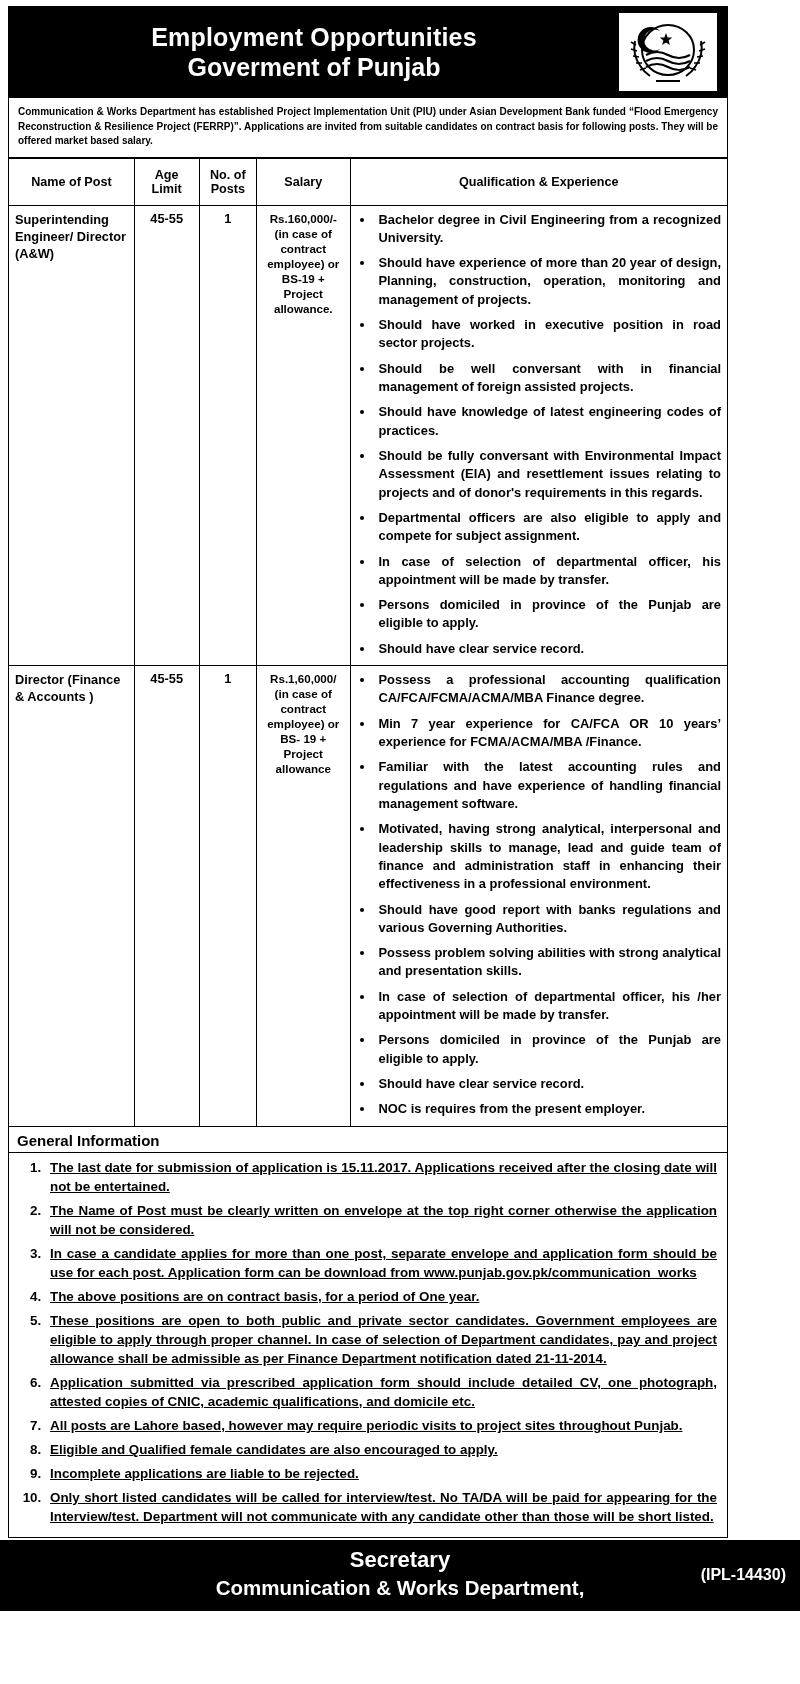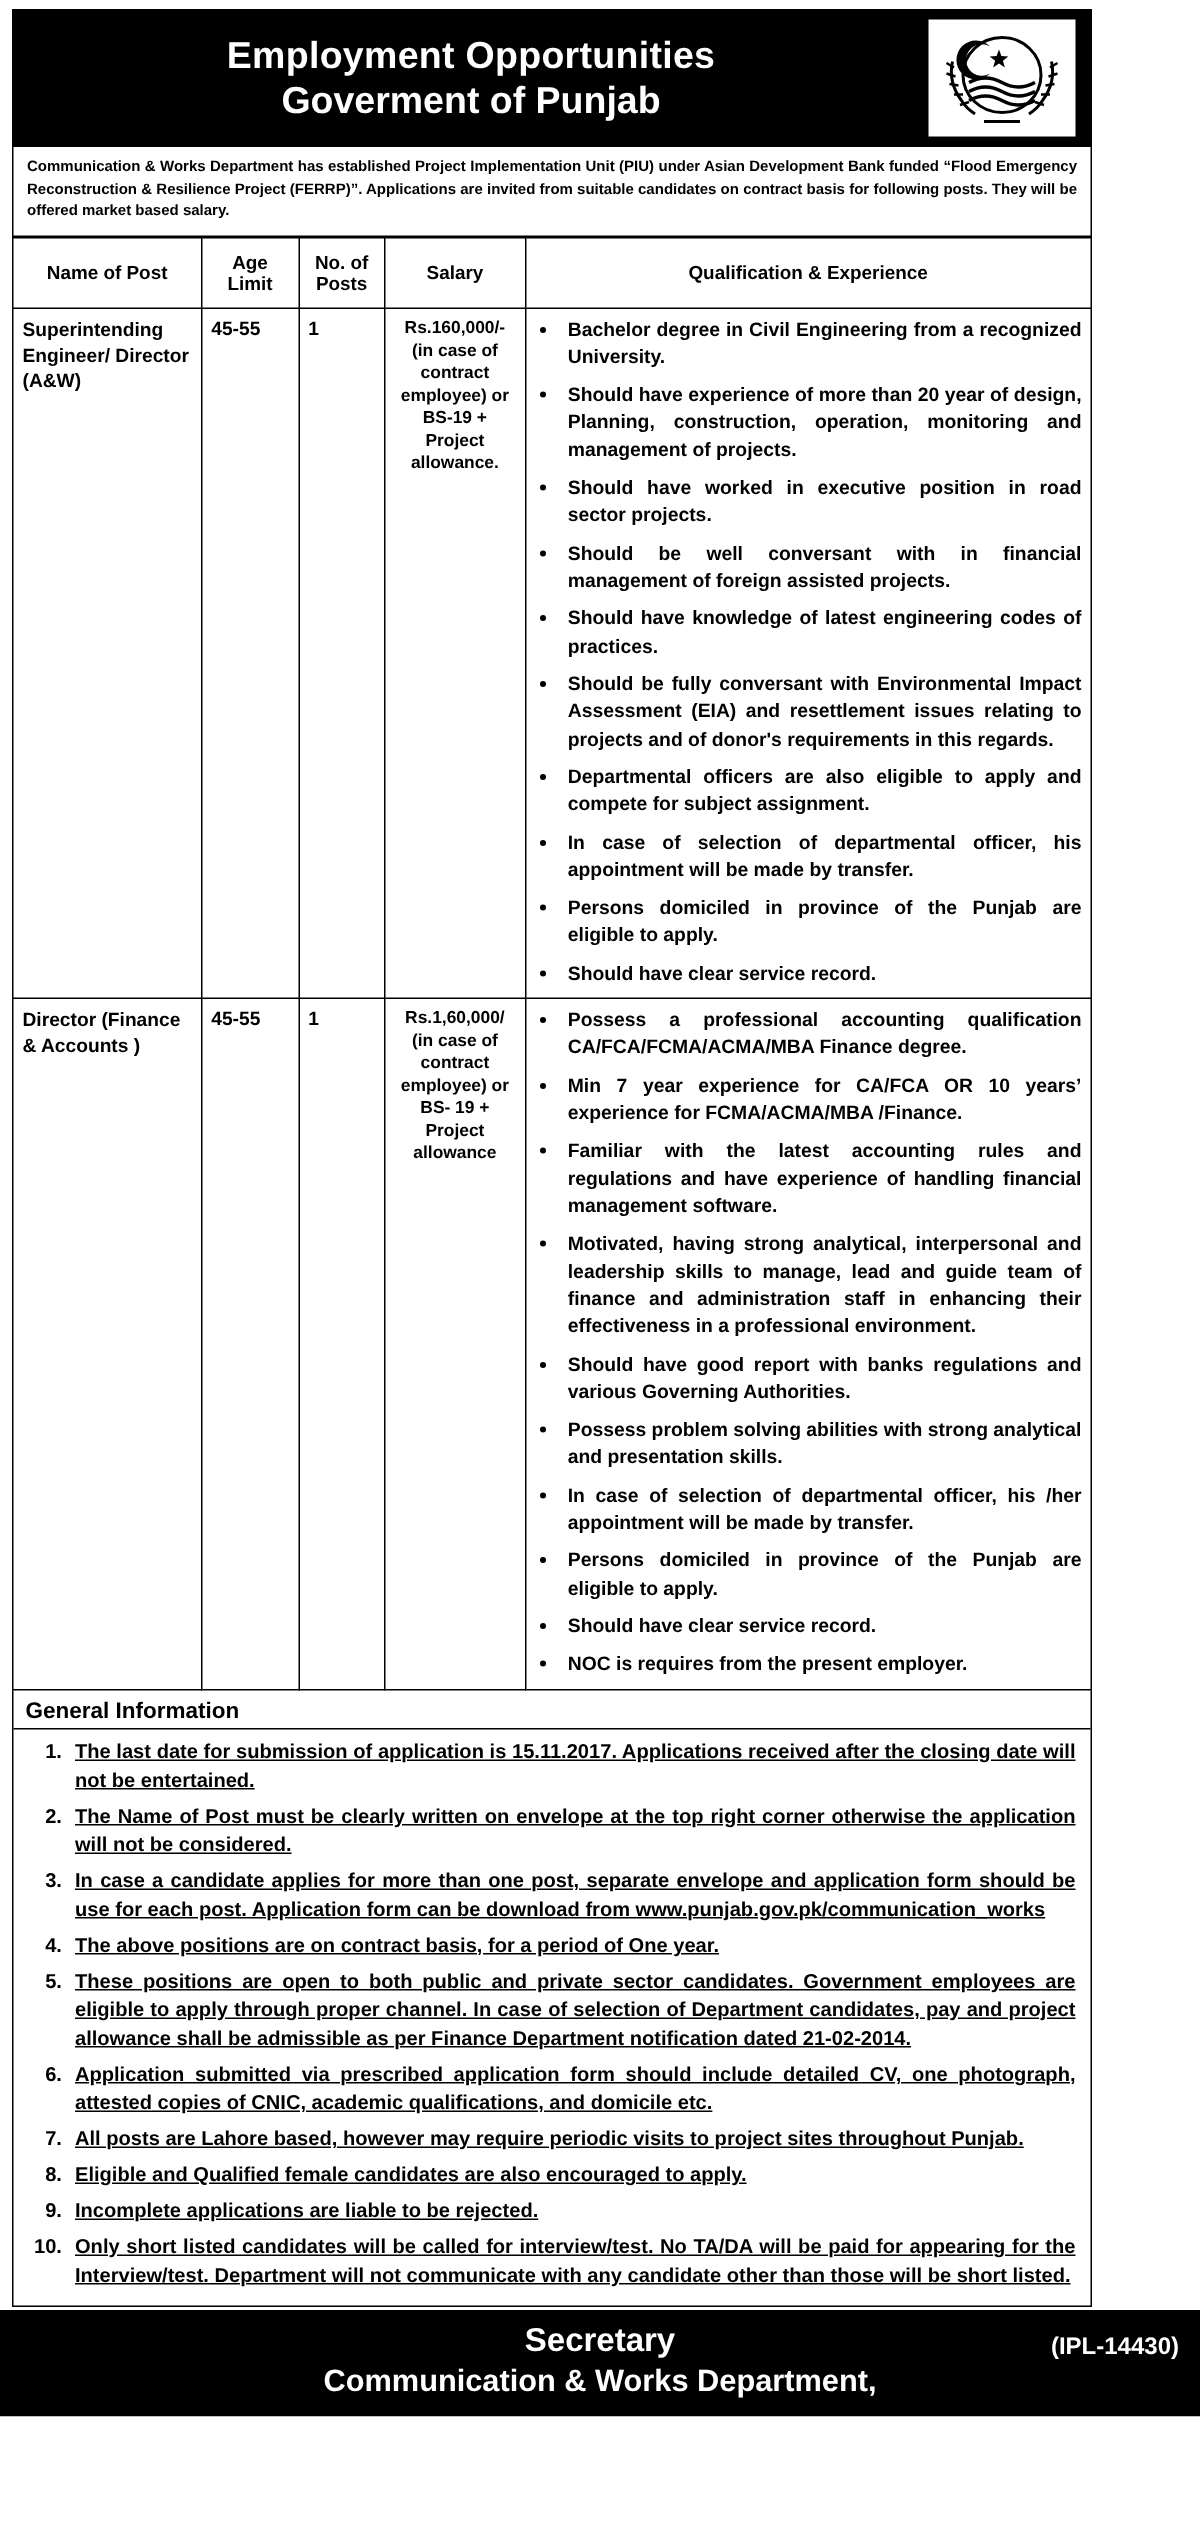--- a/index.html
+++ b/index.html
@@ -96,20 +96,21 @@
 
   td.post {
     font-size: 12.8px;
     font-weight: bold;
     line-height: 1.35;
     padding-top: 12px;
   }
   td.age, td.posts {
     font-size: 12.8px;
     font-weight: bold;
+    text-align: center;
     padding-top: 12px;
   }
   td.salary {
     font-size: 11.6px;
     font-weight: bold;
     text-align: center;
     line-height: 1.3;
     padding-top: 12px;
   }
   td.qual { padding: 8px 8px 8px 4px; }
@@ -164,21 +165,21 @@
     text-align: center;
     padding: 6px 8px 10px 8px;
     margin-top: 2px;
   }
   .footer .f1 { font-size: 22px; font-weight: bold; line-height: 1.3; }
   .footer .f2 { font-size: 20.5px; font-weight: bold; line-height: 1.3; }
   .footer .f3 { font-size: 20.5px; font-weight: bold; line-height: 1.3; }
   .footer .ipl {
     position: absolute;
     right: 14px;
-    top: 16px;
+    top: 26px;
     font-size: 16px;
     font-weight: bold;
   }
 </style>
 </head>
 <body>
 
 <div class="page">
 
   <div class="header">
@@ -266,21 +267,21 @@
     </tbody>
   </table>
 
   <div class="gi-wrap">
     <div class="gi-title">General Information</div>
     <ol class="gi">
       <li>The last date for submission of application is 15.11.2017. Applications received after the closing date will not be entertained.</li>
       <li>The Name of Post must be clearly written on envelope at the top right corner otherwise the application will not be considered.</li>
       <li>In case a candidate applies for more than one post, separate envelope and application form should be use for each post. Application form can be download from www.punjab.gov.pk/communication_works</li>
       <li>The above positions are on contract basis, for a period of One year.</li>
-      <li>These positions are open to both public and private sector candidates. Government employees are eligible to apply through proper channel. In case of selection of Department candidates, pay and project allowance shall be admissible as per Finance Department notification dated 21-02-2014.</li>
+      <li>These positions are open to both public and private sector candidates. Government employees are eligible to apply through proper channel. In case of selection of Department candidates, pay and project allowance shall be admissible as per Finance Department notification dated 21-11-2014.</li>
       <li>Application submitted via prescribed application form should include detailed CV, one photograph, attested copies of CNIC, academic qualifications, and domicile etc.</li>
       <li>All posts are Lahore based, however may require periodic visits to project sites throughout Punjab.</li>
       <li>Eligible and Qualified female candidates are also encouraged to apply.</li>
       <li>Incomplete applications are liable to be rejected.</li>
       <li>Only short listed candidates will be called for interview/test. No TA/DA will be paid for appearing for the Interview/test. Department will not communicate with any candidate other than those will be short listed.</li>
     </ol>
   </div>
 
 </div>
 

